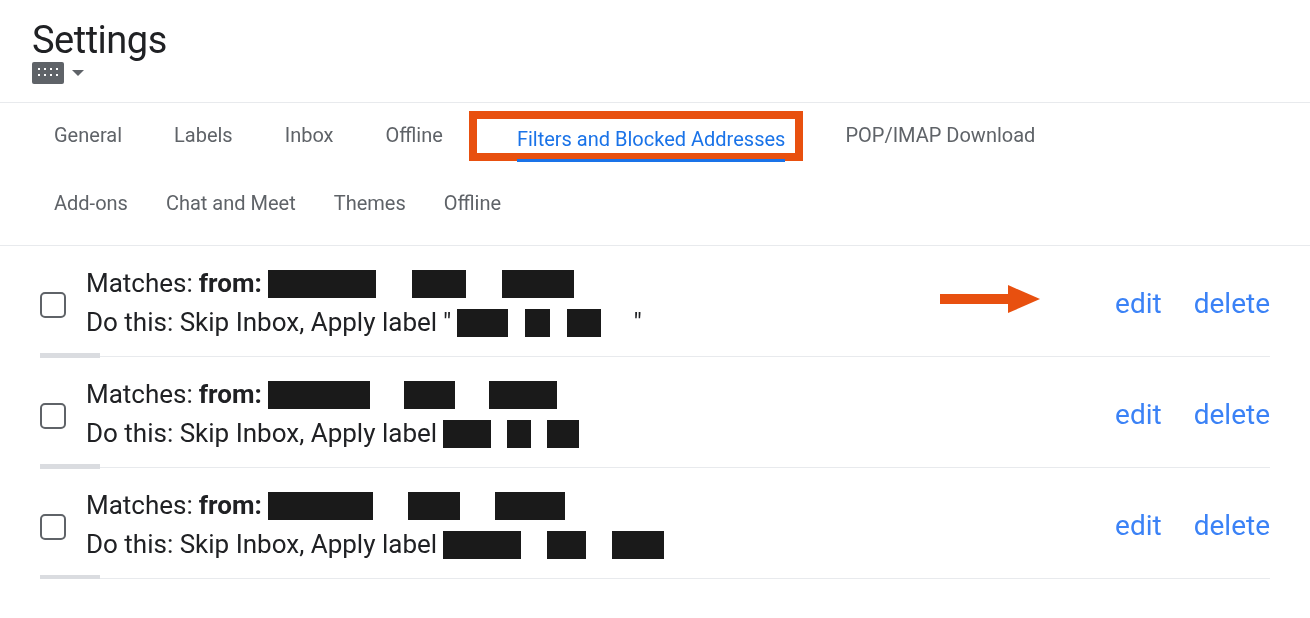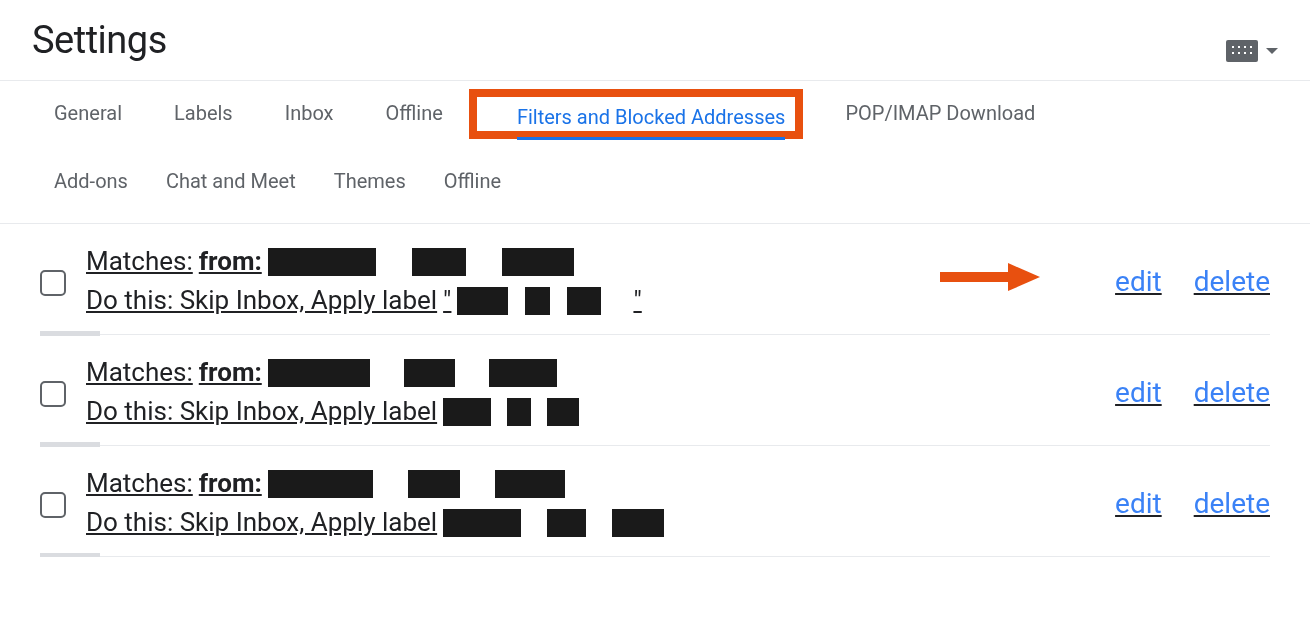--- a/index.html
+++ b/index.html
@@ -9,23 +9,24 @@
     }
     body {
       font-family: 'Google Sans', Roboto, Arial, sans-serif;
       background: #fff;
       color: #202124;
       width: 1310px;
     }
     .header {
       display: flex;
       justify-content: space-between;
-      align-items: flex-end;
+      align-items: flex-start;
       padding: 18px 32px 18px 32px;
       border-bottom: 1px solid #e8eaed;
+      flex-direction: column;
     }
     .page-title {
       font-size: 38px;
       font-weight: 400;
       color: #202124;
       letter-spacing: -0.5px;
     }
     .header-right {
       display: flex;
       align-items: center;
@@ -84,21 +85,20 @@
       border-bottom: 3px solid #1a73e8;
     }
     .tab-highlight-box {
       border: 8px solid #e8500f;
       padding: 8px 10px 2px 24px;
       margin: -16px -10px -10px -10px;
       display: inline-block;
     }
     .filters-list {
       padding: 0 40px 0 40px;
-      text-decoration: underline;
     }
     .filter-row {
       display: flex;
       align-items: center;
       padding: 18px 0 14px 0;
       border-bottom: 1px solid #e8eaed;
       gap: 20px;
       position: relative;
     }
     .filter-row::after {

